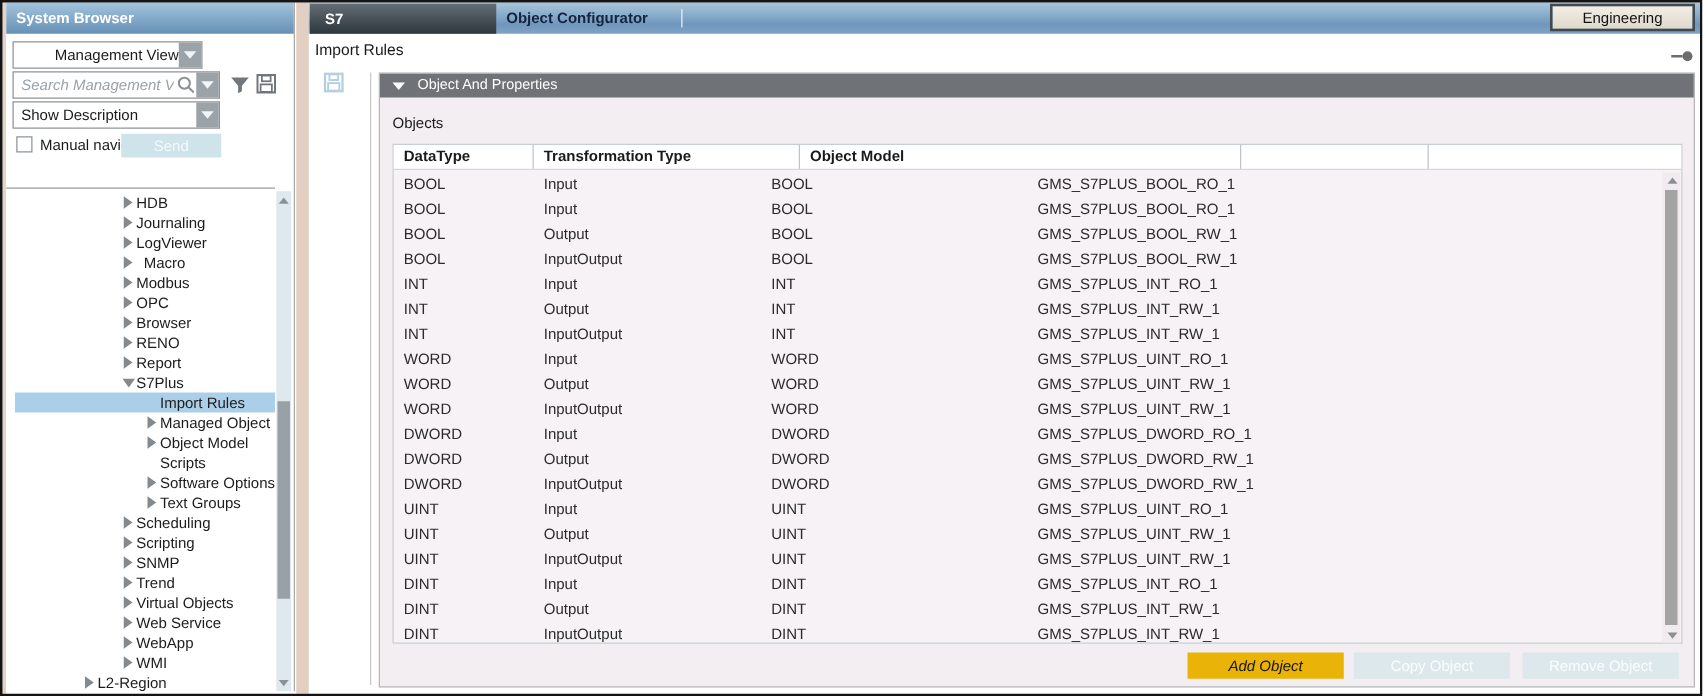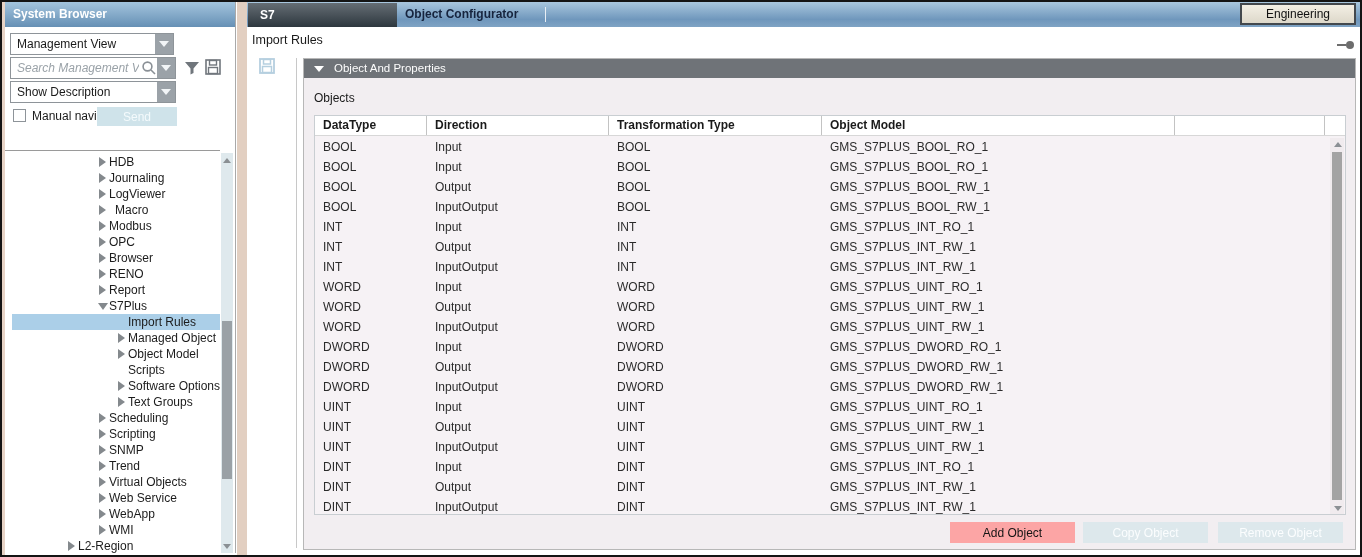--- a/index.html
+++ b/index.html
@@ -54,38 +54,38 @@
   .thead{position:absolute;left:0;top:0;width:100%;height:20px;background:#fff;display:flex;border-bottom:1px solid #d7d7d7;box-sizing:border-box;}
   .th{font-size:12px;font-weight:bold;color:#1a1a1a;line-height:19px;padding-left:8px;box-sizing:border-box;border-right:1px solid #c3c3c3;white-space:nowrap;overflow:hidden;}
   .tbody{position:absolute;left:0;top:21px;width:1016px;height:378px;overflow:hidden;}
   .trow{height:20px;display:flex;align-items:center;}
   .td{font-size:12px;color:#2b2b2b;padding-left:8px;box-sizing:border-box;white-space:nowrap;overflow:hidden;}
   .c0{width:112px;flex:none;} .c1{width:182px;flex:none;} .c2{width:213px;flex:none;} .c3{width:353px;flex:none;} .c4{width:150px;flex:none;}
   .tbl-scroll{position:absolute;right:1px;top:22px;width:14px;height:376px;background:#f0ebee;}
   .tbl-scroll .thumb{position:absolute;left:2px;width:10px;background:#a3a3a3;}
   
   .btn-row-btn{position:absolute;top:463px;height:21px;width:125px;font-size:12px;display:flex;align-items:center;justify-content:center;border:none;}
-  .btn-enabled{background:#fca5a5;color:#141414;}
+  .btn-enabled{background:#eab308;color:#141414;font-style:italic;}
   .btn-disabled{background:#dde8ec;color:#fbfdfe;}
   
   .svg16{width:16px;height:16px;display:block;}
   .svg18{width:18px;height:18px;display:block;}
 </style>
 </head>
 <body>
 
 <div class="screen">
 
   <div class="abs edge-strip"></div>
   <div class="abs splitter"></div>
 
   <div class="abs sidebar">
     <div class="sb-header">System Browser</div>
 
-    <div class="combo" style="left:5px;top:31px;width:164px;">
+    <div class="combo" style="left:5px;top:31px;width:152px;text-align:right;">
       <span class="val">Management View</span>
       <span class="dd">
           <span class="tri-down-w"></span>
         </span>
     </div>
 
     <div class="combo" style="left:5px;top:55px;width:166px;">
       <input class="search-input" placeholder="Search Management View" style="">
       <span class="icon-btn" style="width:16px;flex:none;">
         <svg class="svg16" viewBox="0 0 16 16">
@@ -306,21 +306,20 @@
   <div class="abs panel">
     <div class="panel-header">
       <span class="tri"></span>
       <span>Object And Properties</span>
     </div>
     <div class="objects-label">Objects</div>
 
     <div class="tbl">
       <div class="thead" id="thead">
           <div class="th c0">DataType</div>
-          <div class="th c1">Direction</div>
           <div class="th c2">Transformation Type</div>
           <div class="th c3">Object Model</div>
           <div class="th c4" style="border-right: 1px solid rgb(195, 195, 195);"></div>
         </div>
       <div class="tbody" id="tbody">
           <div class="trow">
             <div class="td c0">BOOL</div>
             <div class="td c1">Input</div>
             <div class="td c2">BOOL</div>
             <div class="td c3">GMS_S7PLUS_BOOL_RO_1</div>

